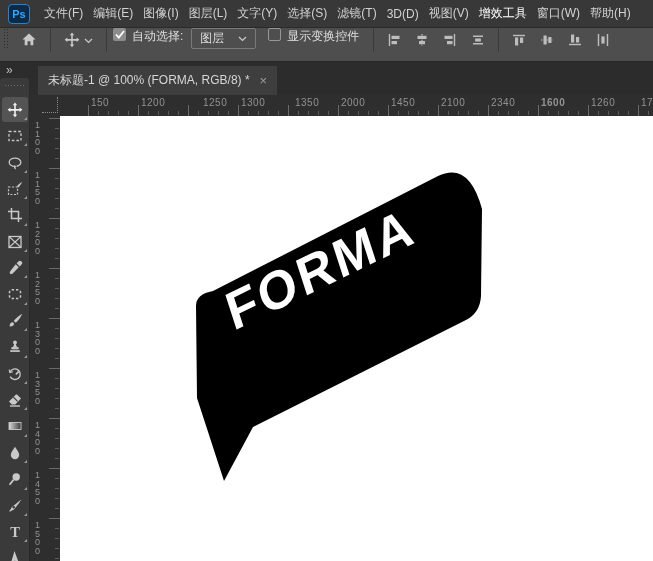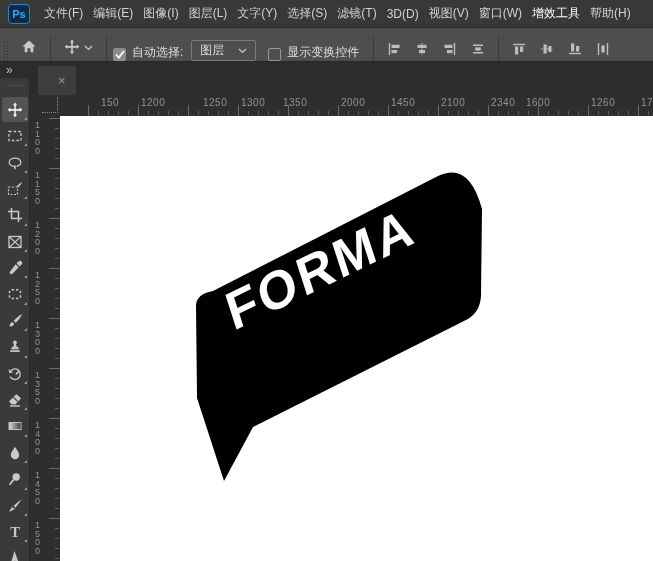--- a/index.html
+++ b/index.html
@@ -14,21 +14,21 @@
   .ps-logo { width:22px; height:20px; margin:0 9px 0 8px; border-radius:4px;
     background:#0d2b47; border:1px solid #2f7fc4; color:#31a8ff;
     font-size:11px; font-weight:bold; display:flex; align-items:center; justify-content:center; }
   .menu-item { padding:0 5px; height:28px; display:flex; align-items:center;
     color:#d2d2d2; font-size:12px; cursor:default; white-space:nowrap; }
   .menu-item.bright { color:#ffffff; }
 
   
   .optionsbar { position:absolute; left:0; top:28px; width:653px; height:34px;
     background:#4e4e4e; border-bottom:1px solid #272727;
-    display:flex; align-items:flex-end; color:#dedede; font-size:12px; }
+    display:flex; align-items:flex-start; color:#dedede; font-size:12px; }
   .grip-v { width:5px; height:20px; margin:0 6px 0 3px;
     background-image:radial-gradient(#2e2e2e 30%, transparent 32%);
     background-size:3px 3px; }
   .ob-btn { display:flex; align-items:center; justify-content:center;
     height:26px; padding:0 7px; }
   .ob-div { width:1px; height:24px; background:#3a3a3a; margin:0 6px; }
   .chev { margin-left:4px; display:flex; }
   .cbx { width:13px; height:13px; border-radius:2px; margin-right:6px;
     display:inline-flex; align-items:center; justify-content:center; }
   .cbx.on { background:#8c8c8c; }
@@ -89,22 +89,22 @@
     <div id="menu-items" style="display:flex;">
         <div class="menu-item">文件(F)</div>
         <div class="menu-item">编辑(E)</div>
         <div class="menu-item">图像(I)</div>
         <div class="menu-item">图层(L)</div>
         <div class="menu-item">文字(Y)</div>
         <div class="menu-item">选择(S)</div>
         <div class="menu-item">滤镜(T)</div>
         <div class="menu-item">3D(D)</div>
         <div class="menu-item">视图(V)</div>
+        <div class="menu-item bright">增效工具</div>
         <div class="menu-item">窗口(W)</div>
-        <div class="menu-item bright">增效工具</div>
         <div class="menu-item">帮助(H)</div>
       </div>
   </div>
 
   <div class="optionsbar">
     <div class="grip-v"></div>
     <div class="ob-btn">
         <span id="icon-home"><svg width="16" height="15" viewBox="0 0 16 16" fill="none">
             <path d="M8 1.5 L15 8 H12.6 V14 H9.6 V9.8 H6.4 V14 H3.4 V8 H1 Z" fill="#c9c9c9"></path>
           </svg></span>
@@ -197,20 +197,21 @@
           </svg>
         </div>
       </div>
   </div>
 
   <div class="tabbar">
     <div class="panel-stub">
       <span class="collapse">»</span>
     </div>
     <div class="doc-tab">
+      <span>未标题-1 @ 100% (FORMA, RGB/8) *</span>
       <span class="tab-close">×</span>
     </div>
   </div>
 
   <div class="toolbar">
     <div class="tool-grip"></div>
     <div id="tools">
         <div class="tool sel" style="top: 19px;">
           <svg width="16" height="16" viewBox="0 0 16 16" fill="none">
             <path d="M8 .5 10.2 3.2 H8.8 V6.9 H12.6 V5.5 L15.4 7.8 12.6 10.1 V8.7 H8.8 V12.4 H10.2 L8 15.2 5.8 12.4 H7.2 V8.7 H3.4 V10.1 L.6 7.8 3.4 5.5 V6.9 H7.2 V3.2 H5.8 Z" fill="#f0f0f0"></path>
@@ -337,39 +338,39 @@
             <path d="M7.5 1 12 13.4 7.9 10.6 3.8 13.4z" fill="#c9c9c9"></path>
           </svg>
         </div>
       </div>
   </div>
 
   <div class="hruler">
     <div class="minors"></div>
       <div id="h-marks">
         <div class="h-tick" style="left: 58px;"></div>
-        <div class="h-lab" style="left: 71px;">150</div>
+        <div class="h-lab" style="left: 61px;">150</div>
         <div class="h-tick" style="left: 108px;"></div>
         <div class="h-lab" style="left: 111px;">1200</div>
         <div class="h-tick" style="left: 158px;"></div>
         <div class="h-lab" style="left: 173px;">1250</div>
         <div class="h-tick" style="left: 208px;"></div>
         <div class="h-lab" style="left: 211px;">1300</div>
         <div class="h-tick" style="left: 258px;"></div>
-        <div class="h-lab" style="left: 253px;">1350</div>
+        <div class="h-lab" style="left: 265px;">1350</div>
         <div class="h-tick" style="left: 308px;"></div>
         <div class="h-lab" style="left: 311px;">2000</div>
         <div class="h-tick" style="left: 358px;"></div>
         <div class="h-lab" style="left: 361px;">1450</div>
         <div class="h-tick" style="left: 408px;"></div>
         <div class="h-lab" style="left: 411px;">2100</div>
         <div class="h-tick" style="left: 458px;"></div>
         <div class="h-lab" style="left: 461px;">2340</div>
         <div class="h-tick" style="left: 508px;"></div>
-        <div class="h-lab" style="left: 496px;">1600</div>
+        <div class="h-lab" style="left: 511px; font-weight: bold;">1600</div>
         <div class="h-tick" style="left: 558px;"></div>
         <div class="h-lab" style="left: 561px;">1260</div>
         <div class="h-tick" style="left: 608px;"></div>
         <div class="h-lab" style="left: 611px;">1700</div>
       </div>
   </div>
   <div class="corner-mark"></div>
   <div class="vruler">
     <div class="minors"></div>
       <div id="v-marks">

